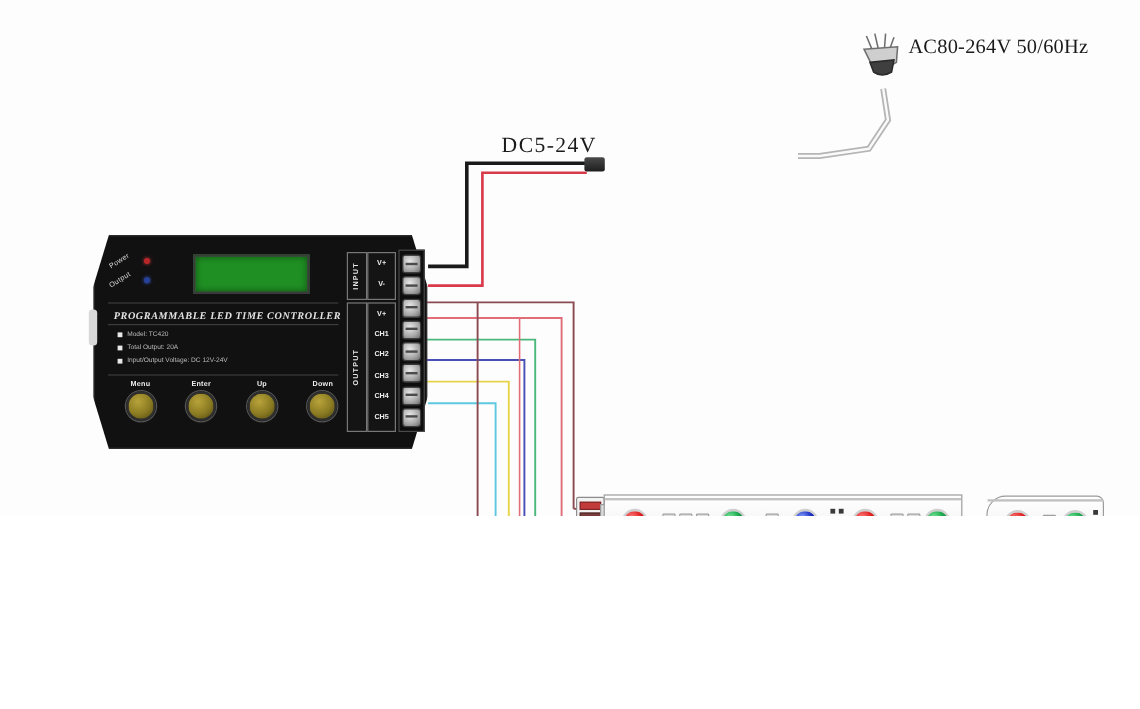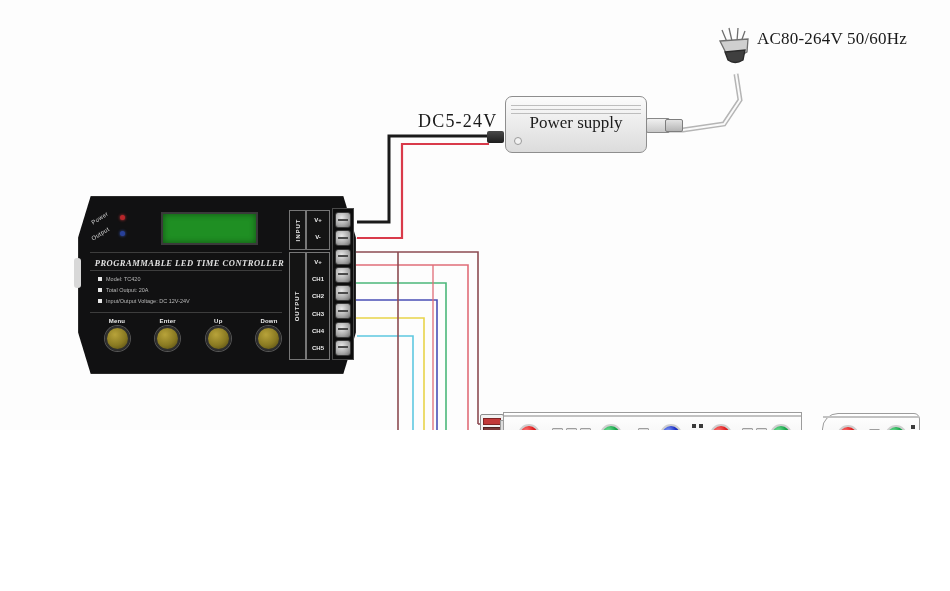--- a/index.html
+++ b/index.html
@@ -406,30 +406,20 @@
     <g stroke="#6f6f6f" stroke-width="1.3" fill="#d9d9d9">
       <path d="M8,4 L13,16 M15,2 L18,15 M24,2 L23,15 M31,5 L27,16"></path>
       <path d="M6,15 L34,13 L33,26 Q22,33 12,27 Z" fill="#cfcfcf"></path>
       <path d="M11,26 L31,24 L29,34 Q21,39 14,34 Z" fill="#3f3f3f" stroke="#2a2a2a"></path>
     </g>
   </svg>
 
   <div class="lbl" id="ac-label">AC80-264V 50/60Hz</div>
   <div class="lbl" id="dc-label">DC5-24V</div>
 
-  <div id="psu">
-    <div class="psu-case"></div>
-    <div class="psu-fin" style="top:9px"></div>
-    <div class="psu-fin" style="top:13px"></div>
-    <div class="psu-fin" style="top:17px"></div>
-    <div class="psu-text">Power supply</div>
-    <div class="psu-hole"></div>
-    <div class="psu-connector"></div>
-    <div class="psu-barrel"></div>
-  </div>
   <div class="dc-plug"></div>
 
   <div id="controller">
     <div class="ctrl-body"></div>
     <div class="ctrl-notch tl"></div>
     <div class="ctrl-notch bl"></div>
     <div class="ctrl-notch tr"></div>
     <div class="ctrl-notch br"></div>
     <div class="side-slot"></div>
 

